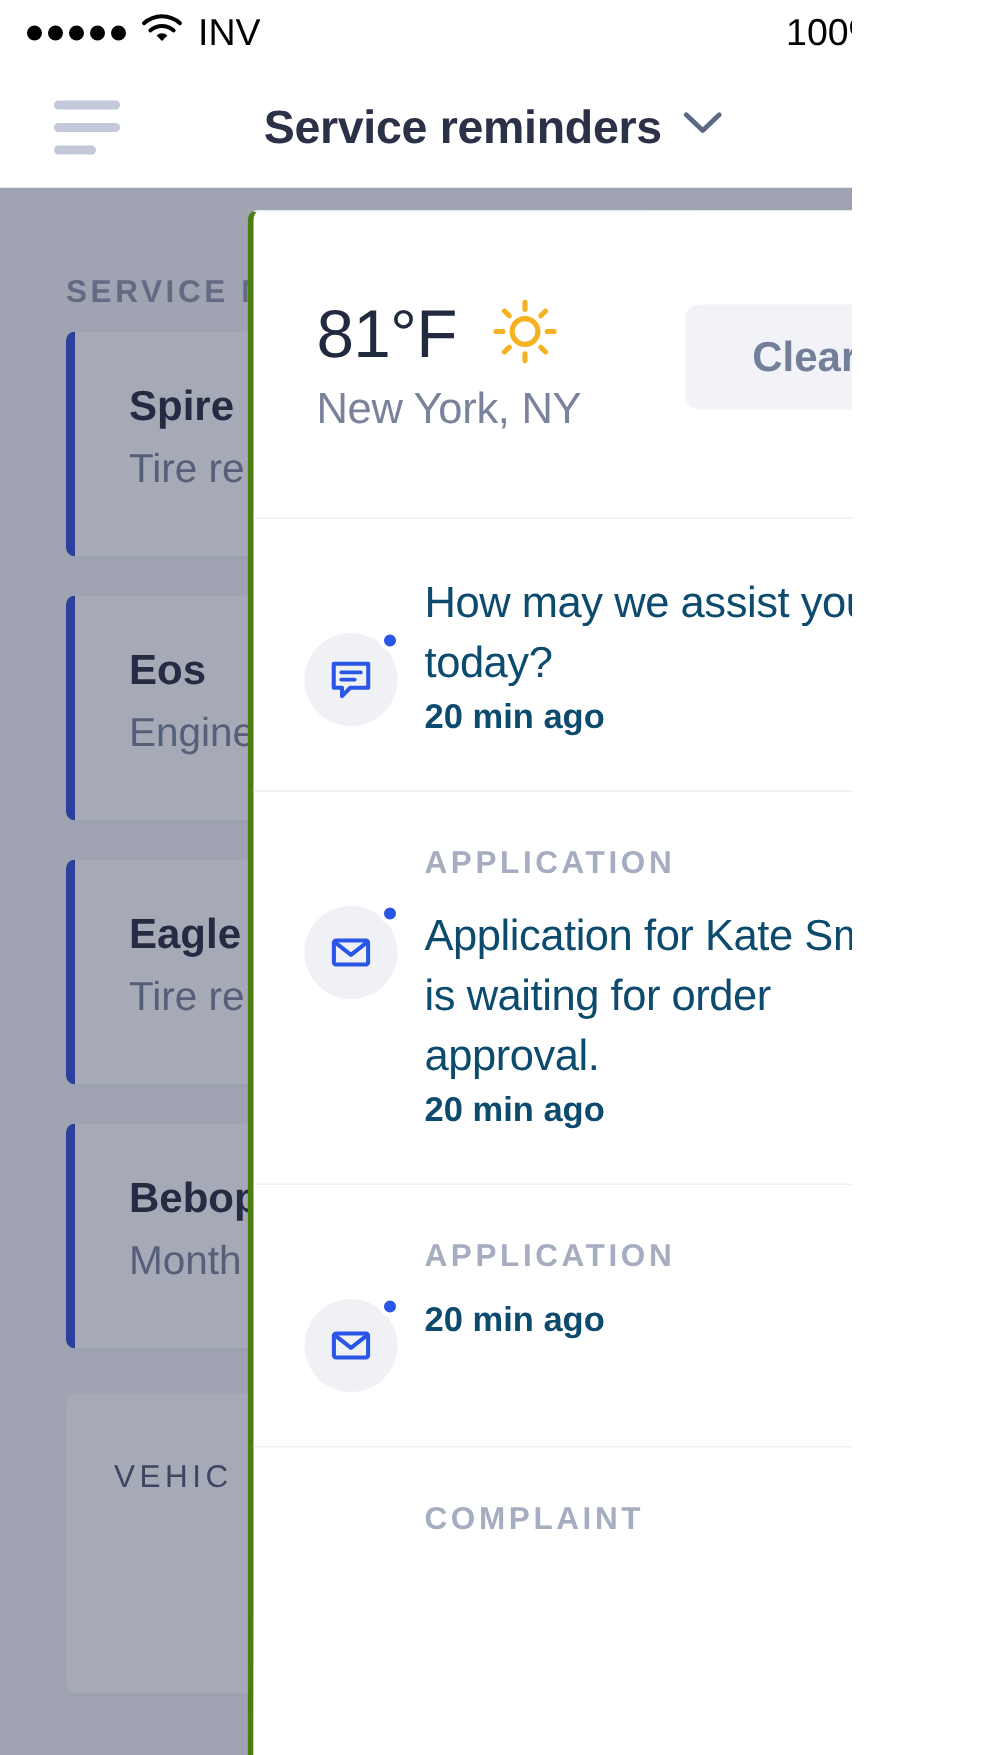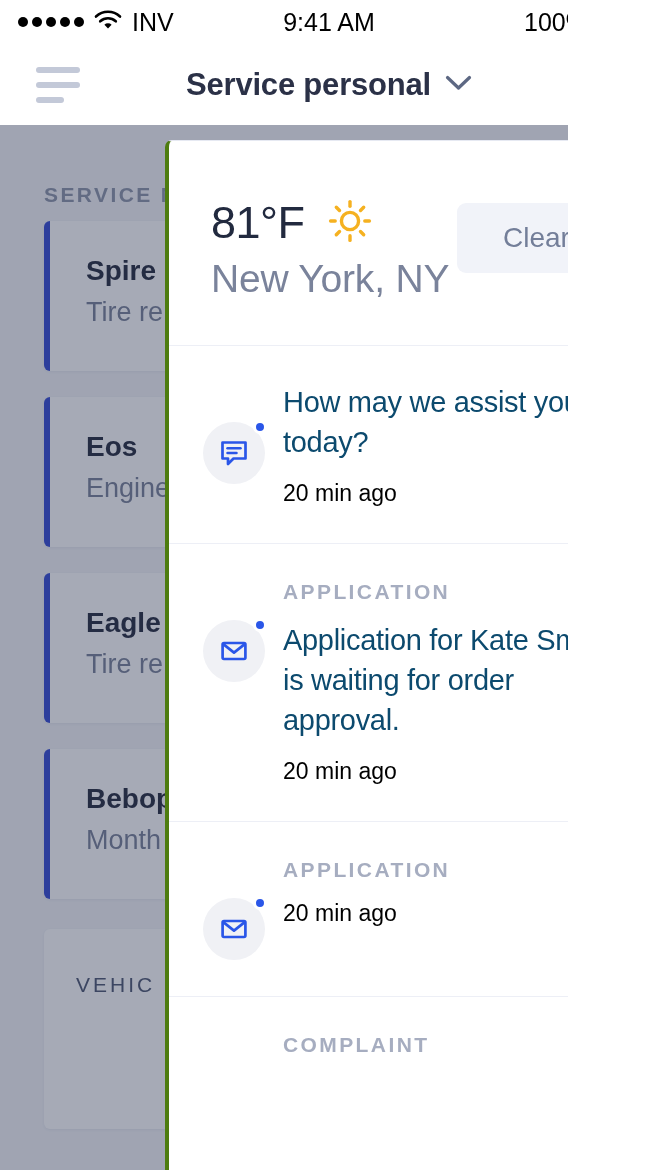--- a/index.html
+++ b/index.html
@@ -135,28 +135,28 @@
   
   #weather-row {
     height: 205px;
     padding: 56px 42px 0 42px;
     display: flex; align-items: flex-start;
     border-bottom: 1px solid #edeff6;
   }
   #weather-info { flex: 1; }
   #weather-temp-line { display: flex; align-items: center; gap: 22px; }
   #weather-temp { font-size: 45px; font-weight: 400; color: #222a3f; letter-spacing: -0.5px; }
-  #weather-loc { font-size: 39px; color: #7a839b; margin-top: 8px; letter-spacing: -0.2px; }
+  #weather-loc { font-size: 29px; color: #7a839b; margin-top: 8px; letter-spacing: -0.2px; }
   #clear-button {
     margin-top: 6px;
     background: #f1f3f9;
     border: none; border-radius: 9px;
     width: 159px; height: 70px;
     font-family: "Liberation Sans", sans-serif;
-    font-size: 28px; font-weight: 400; color: #737e99;
+    font-size: 28px; font-weight: 700; color: #737e99;
     cursor: pointer;
   }
 
   
   .notif-item {
     display: flex; align-items: flex-start;
     padding: 34px 42px 36px 34px;
     border-bottom: 1px solid #edeff6;
     cursor: pointer;
   }
@@ -175,21 +175,21 @@
     background: #2a56e8; border: 3px solid #ffffff;
   }
   .notif-body { flex: 1; padding-top: 2px; }
   .notif-kicker {
     font-size: 21px; font-weight: 700; letter-spacing: 2.4px;
     color: #a6adc0; margin-bottom: 16px;
   }
   .notif-text {
     font-size: 29px; line-height: 1.38; color: #0c4a6e; letter-spacing: -0.3px;
   }
-  .notif-time { font-size: 23px; color: #000000; margin-top: 18px; }
+  .notif-time { font-size: 23px; color: #0c4a6e; margin-top: 2px; font-weight: bold; }
 
   .notif-item.partial { padding-bottom: 0; border-bottom: none; }
   .notif-item.partial .notif-kicker { margin-bottom: 0; }
 </style>
 </head>
 <body>
 
 <div id="screen">
 
   <div id="status-bar">
@@ -203,35 +203,34 @@
       </div>
       <span>
         <svg width="28" height="21" viewBox="0 0 28 21" fill="none">
           <path d="M2 6.5C5.4 3.4 9.5 1.8 14 1.8S22.6 3.4 26 6.5" stroke="#000" stroke-width="2.6" stroke-linecap="round"></path>
           <path d="M6.2 11.3C8.4 9.4 11.1 8.3 14 8.3s5.6 1.1 7.8 3" stroke="#000" stroke-width="2.6" stroke-linecap="round"></path>
           <path d="M14 18.4l-3.6-3.7a5.1 5.1 0 0 1 7.2 0L14 18.4z" fill="#000"></path>
         </svg>
       </span>
       <span id="carrier">INV</span>
     </div>
-    <div id="status-center">9:41 AM</div>
     <div id="status-right">
       <span id="battery-pct">100%</span>
       <span class="battery"><span class="battery-fill"></span></span>
     </div>
   </div>
 
   <div id="nav-bar">
     <div id="menu-button">
       <span class="bar"></span>
         <span class="bar"></span>
         <span class="bar short"></span>
     </div>
     <div id="nav-title-wrap">
-      <span id="nav-title">Service personal</span>
+      <span id="nav-title">Service reminders</span>
       <span id="nav-chevron">
         <svg width="27" height="16" viewBox="0 0 27 16" fill="none">
           <path d="M2.5 2.5L13.5 13 24.5 2.5" stroke="#5d6883" stroke-width="3.2" stroke-linecap="round" stroke-linejoin="round"></path>
         </svg>
       </span>
     </div>
     <div id="bell-button">
       <svg width="42" height="44" viewBox="0 0 42 44" fill="none">
         <path d="M21 5.5c-6.3 0-11 4.9-11 11.2 0 7.4-1.6 10.6-3.6 13-0.7.9-.1 2.2 1 2.2h27.2c1.1 0 1.7-1.3 1-2.2-2-2.4-3.6-5.6-3.6-13C32 10.4 27.3 5.5 21 5.5z" stroke="#c3c9d8" stroke-width="2.6" stroke-linejoin="round"></path>
         <path d="M17.3 36.5a3.9 3.9 0 0 0 7.4 0" stroke="#c3c9d8" stroke-width="2.6" stroke-linecap="round"></path>

